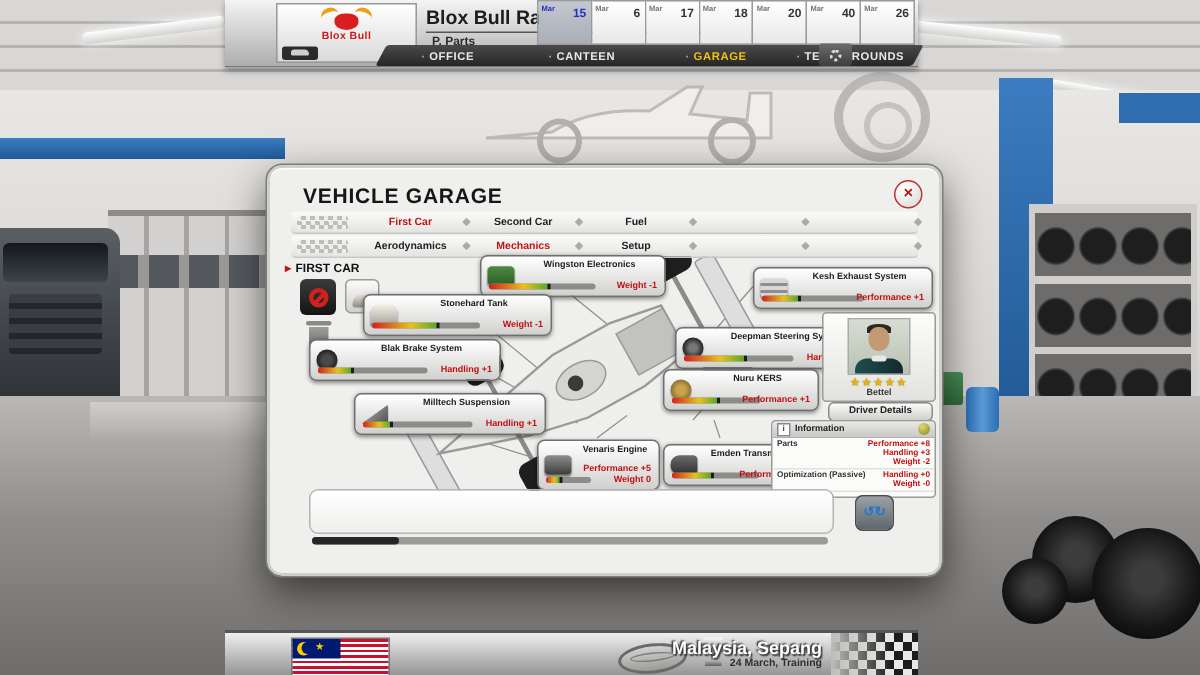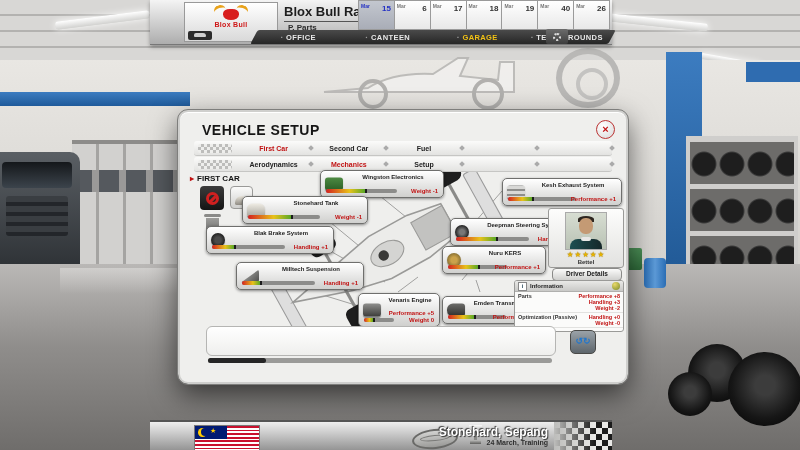--- a/index.html
+++ b/index.html
@@ -260,21 +260,21 @@
       <div class="cal-cell">
         <span class="cal-month">Mar</span>
         <span class="cal-day">17</span>
       </div>
       <div class="cal-cell">
         <span class="cal-month">Mar</span>
         <span class="cal-day">18</span>
       </div>
       <div class="cal-cell">
         <span class="cal-month">Mar</span>
-        <span class="cal-day">19</span>
+        <span class="cal-day">20</span>
       </div>
       <div class="cal-cell">
         <span class="cal-month">Mar</span>
         <span class="cal-day">40</span>
       </div>
       <div class="cal-cell">
         <span class="cal-month">Mar</span>
         <span class="cal-day">26</span>
       </div>
     </div>
@@ -316,21 +316,21 @@
       <circle cx="112" cy="55" r="5" fill="#3a3a38"></circle>
       <rect x="216" y="24" width="13" height="62" rx="2" fill="#dedede" stroke="#9a9a9a"></rect>
       <line x1="64" y1="18" x2="64" y2="92" stroke="#8a8a88" stroke-width="3"></line>
       <line x1="200" y1="14" x2="200" y2="96" stroke="#8a8a88" stroke-width="3"></line>
       <rect x="52" y="6" width="26" height="20" rx="6" fill="#1e1e1e"></rect>
       <rect x="52" y="84" width="26" height="20" rx="6" fill="#1e1e1e"></rect>
       <rect x="186" y="2" width="30" height="24" rx="7" fill="#1e1e1e"></rect>
       <rect x="186" y="84" width="30" height="24" rx="7" fill="#1e1e1e"></rect>
     </svg>
 
-    <div class="abs dlg-title">VEHICLE SETUP</div>
+    <div class="abs dlg-title">VEHICLE GARAGE</div>
     <div class="abs dlg-close">×</div>
 
     <div class="abs tab-row r1">
       <div class="tab-deco"></div>
       <div class="tab-slot">
           <span class="tab-label active">First Car</span>
           <span class="tab-sep"></span>
         </div>
       <div class="tab-slot">
           <span class="tab-label">Second Car</span>
@@ -538,18 +538,18 @@
       </div>
     </div>
     <div class="abs circuit-icon">
       <div class="circuit-inner"></div>
     </div>
     <div class="abs trophy">
       <div class="trophy-cup"></div>
         <div class="trophy-stem"></div>
         <div class="trophy-base"></div>
     </div>
-    <div class="abs loc-name">Stonehard, Sepang</div>
+    <div class="abs loc-name">Malaysia, Sepang</div>
     <div class="abs loc-session">24 March, Training</div>
     <div class="abs checker"></div>
   </div>
 
 </div>
 
 </body></html>

